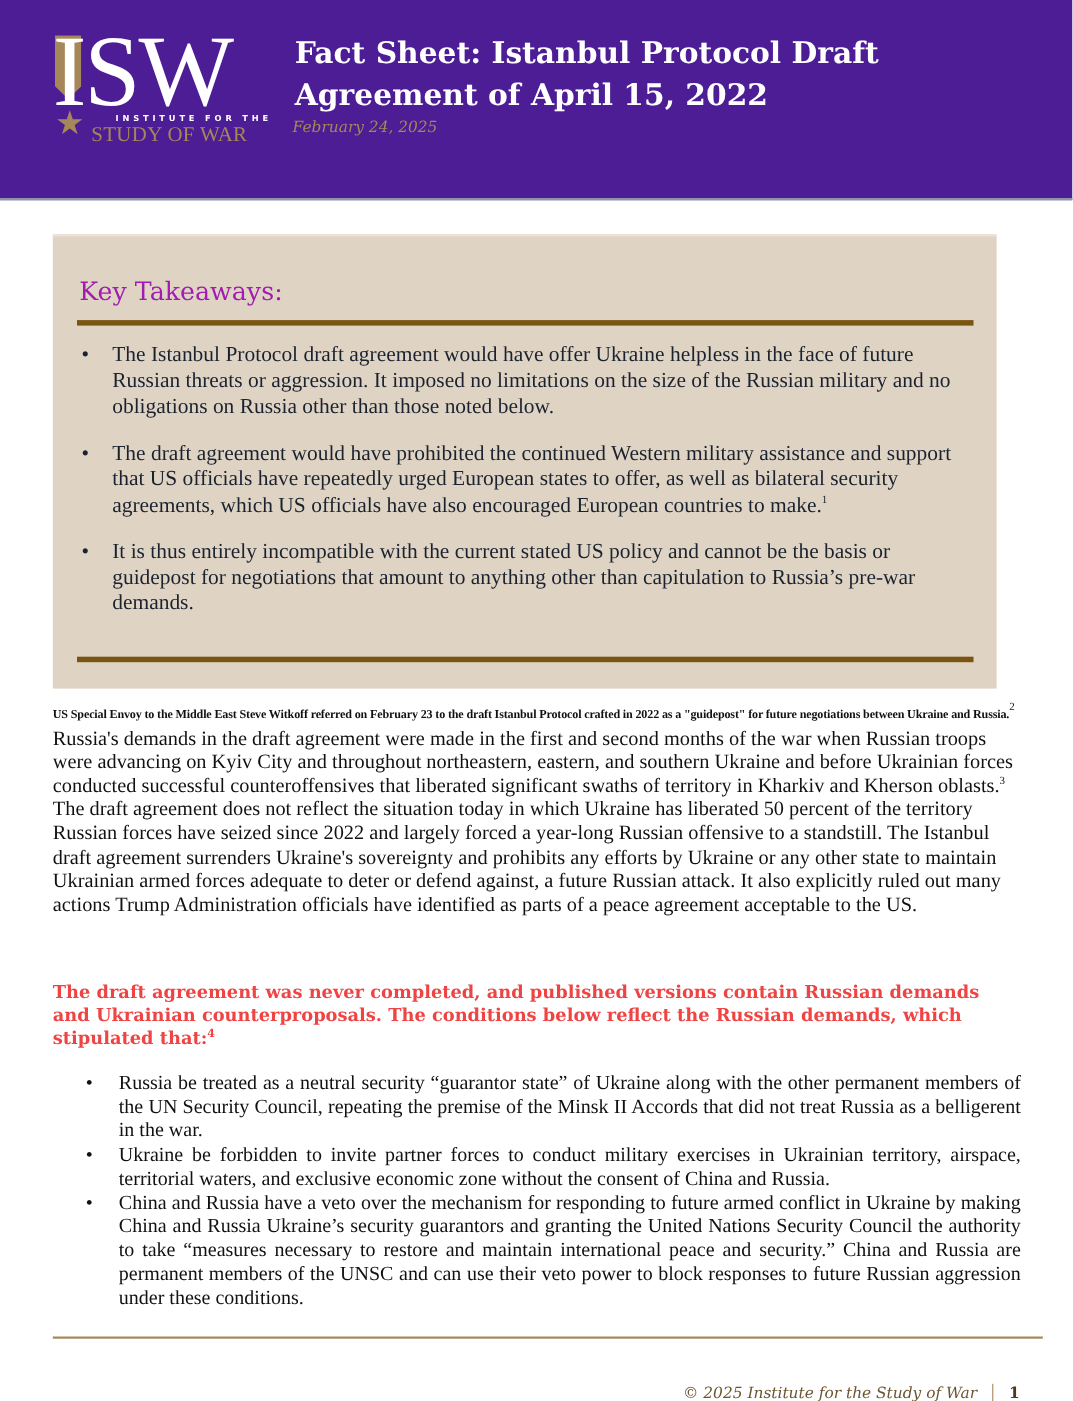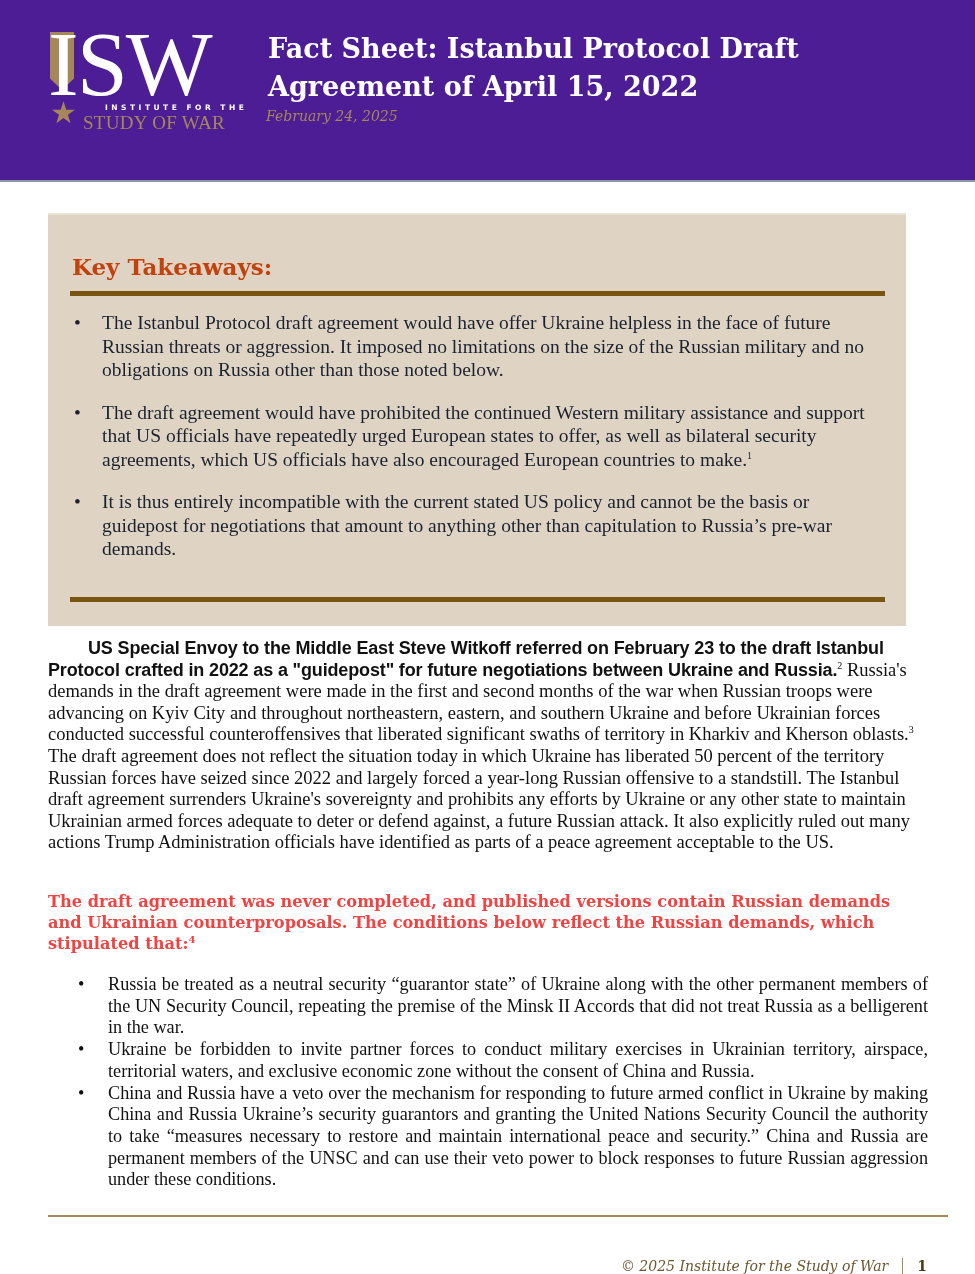--- a/index.html
+++ b/index.html
@@ -9,29 +9,29 @@
   .logo { position:absolute; left:48px; top:26px; width:190px; height:110px; }
   .logo-isw { position:absolute; left:0; top:0; font-family:"Liberation Serif", serif; font-size:92px; line-height:76px; color:#ffffff; letter-spacing:-2px; }
   .logo-i-bar { position:absolute; left:2px; top:6px; width:24px; height:58px; background:#a6875a; clip-path:polygon(0 0,100% 0,100% 80%,50% 100%,0 80%); }
   .logo-star { position:absolute; left:2px; top:72px; font-size:30px; color:#a6875a; line-height:30px; }
   .logo-inst { position:absolute; left:37px; top:77px; font-family:"DejaVu Sans", sans-serif; font-weight:bold; font-size:7.5px; letter-spacing:3.5px; color:#fff; white-space:nowrap;margin-left:20px; }
   .logo-study { position:absolute; left:35px; top:86px; font-family:Liberation Serif, serif; font-size:19px; color:#a6875a; white-space:nowrap; letter-spacing:0.3px; }
   .title { position:absolute; left:268px; top:30px; width:620px; color:#ffffff; font-family:"DejaVu Serif", serif; font-weight:bold; font-size:27px; line-height:38px; }
   .date { position:absolute; left:266px; top:108px; color:#a6875a; font-family:"DejaVu Serif", serif; font-style:italic; font-size:14px; }
 
   .takeaways { position:absolute; left:48px; top:213px; width:858px; height:411px; background:#dfd3c3; border-top:2px solid #ece3d8; }
-  .tk-heading { position:absolute; left:24px; top:38px; font-family:"DejaVu Serif", serif; font-weight:bold; font-size:23px; color:#c2410c; }
+  .tk-heading { position:absolute; left:24px; top:38px; font-family:"DejaVu Serif", serif; font-weight:normal; font-size:23px; color:#a21caf; }
   .tk-rule { position:absolute; left:22px; width:815px; height:5px; background:#7a5512; }
   .tk-list { position:absolute; left:22px; top:96px; width:815px; margin:0; padding:0; list-style:none; }
   .tk-item { position:relative; padding-left:32px; font-family:"Liberation Serif", serif; font-size:19.5px; line-height:23.5px; color:#1a2230; margin-bottom:19px; }
   .bullet { position:absolute; left:4px; top:0; }
   sup.fn { font-size:10px; vertical-align:super; line-height:0; }
 
   .lead { position:absolute; left:48px; top:638px; width:880px; font-family:"Liberation Serif", serif; font-size:18.5px; line-height:21.6px; color:#111; }
-  .lead b { font-family:Liberation Sans, sans-serif; font-size:18px; letter-spacing:-0.15px;margin-left:40px; }
+  .lead b { font-family:Liberation Serif, serif; font-size:11px; letter-spacing:-0.15px; }
   .lead2 { position:absolute; left:48px; top:891px; width:870px; font-family:"DejaVu Serif", serif; font-weight:bold; font-size:16.2px; line-height:21px; color:#ef4444; }
   .demands { position:absolute; left:76px; top:974px; width:852px; margin:0; padding:0; list-style:none; }
   .dm-item { position:relative; padding-left:32px; font-family:"Liberation Serif", serif; font-size:18.2px; line-height:21.7px; color:#111; text-align:justify; }
   .dm-item .bullet { left:2px; }
 
   .footer-rule { position:absolute; left:48px; top:1215px; width:900px; height:2px; background:#a6875a; }
   .footer { position:absolute; right:48px; top:1258px; font-family:"DejaVu Serif", serif; font-size:14px; color:#6b5530; white-space:nowrap; }
   .footer .copy { font-style:italic; }
   .footer .sep { display:inline-block; width:1px; height:18px; background:#a6875a; vertical-align:middle; margin:0 14px 0 14px; }
   .footer .page { font-weight:bold; color:#4a3a1e; }

